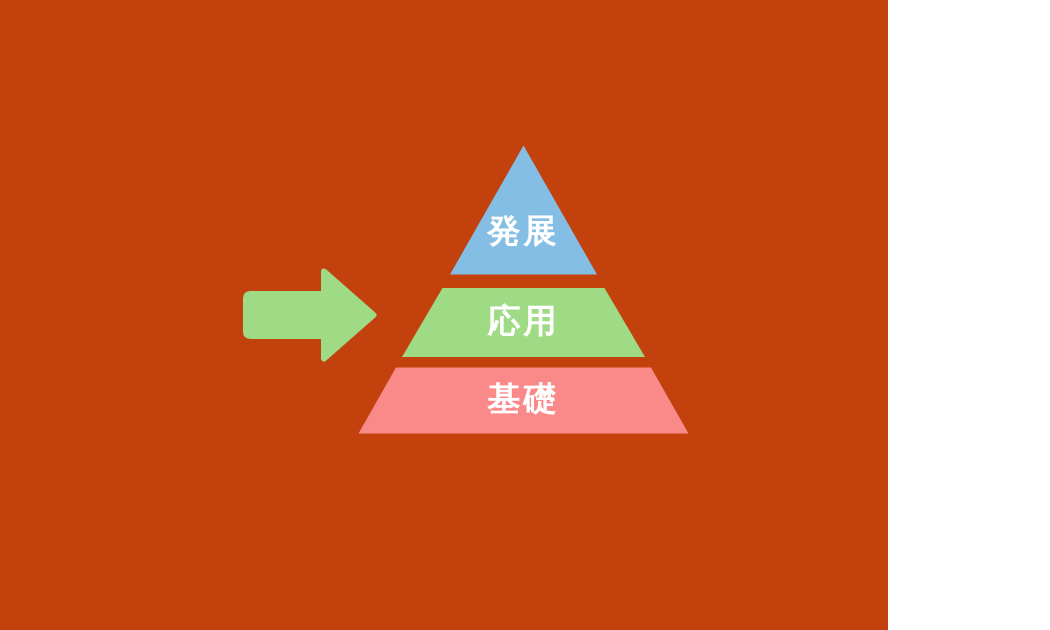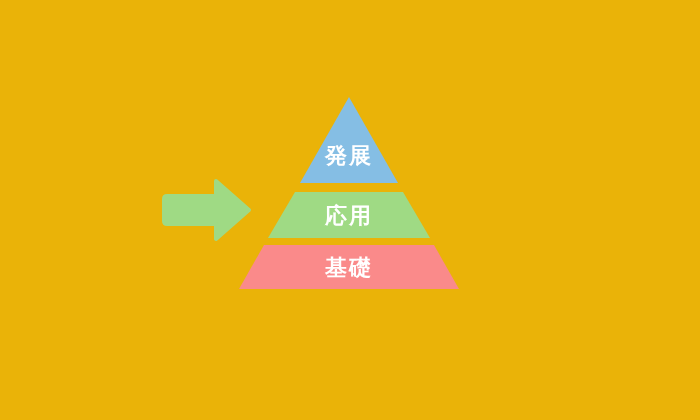--- a/index.html
+++ b/index.html
@@ -1,23 +1,23 @@
 <!DOCTYPE html>
 <html><head>
 <meta charset="utf-8">
 <style>
   html, body {
     margin: 0;
     padding: 0;
   }
   .scene {
     position: relative;
-    width: 700px;
+    width: 592px;
     height: 420px;
-    background: #eab308;
+    background: #c2410c;
     overflow: hidden;
     font-family: "DejaVu Sans", sans-serif;
   }
   .arrow-svg {
     position: absolute;
     left: 162px;
     top: 178px;
     width: 90px;
     height: 64px;
   }

